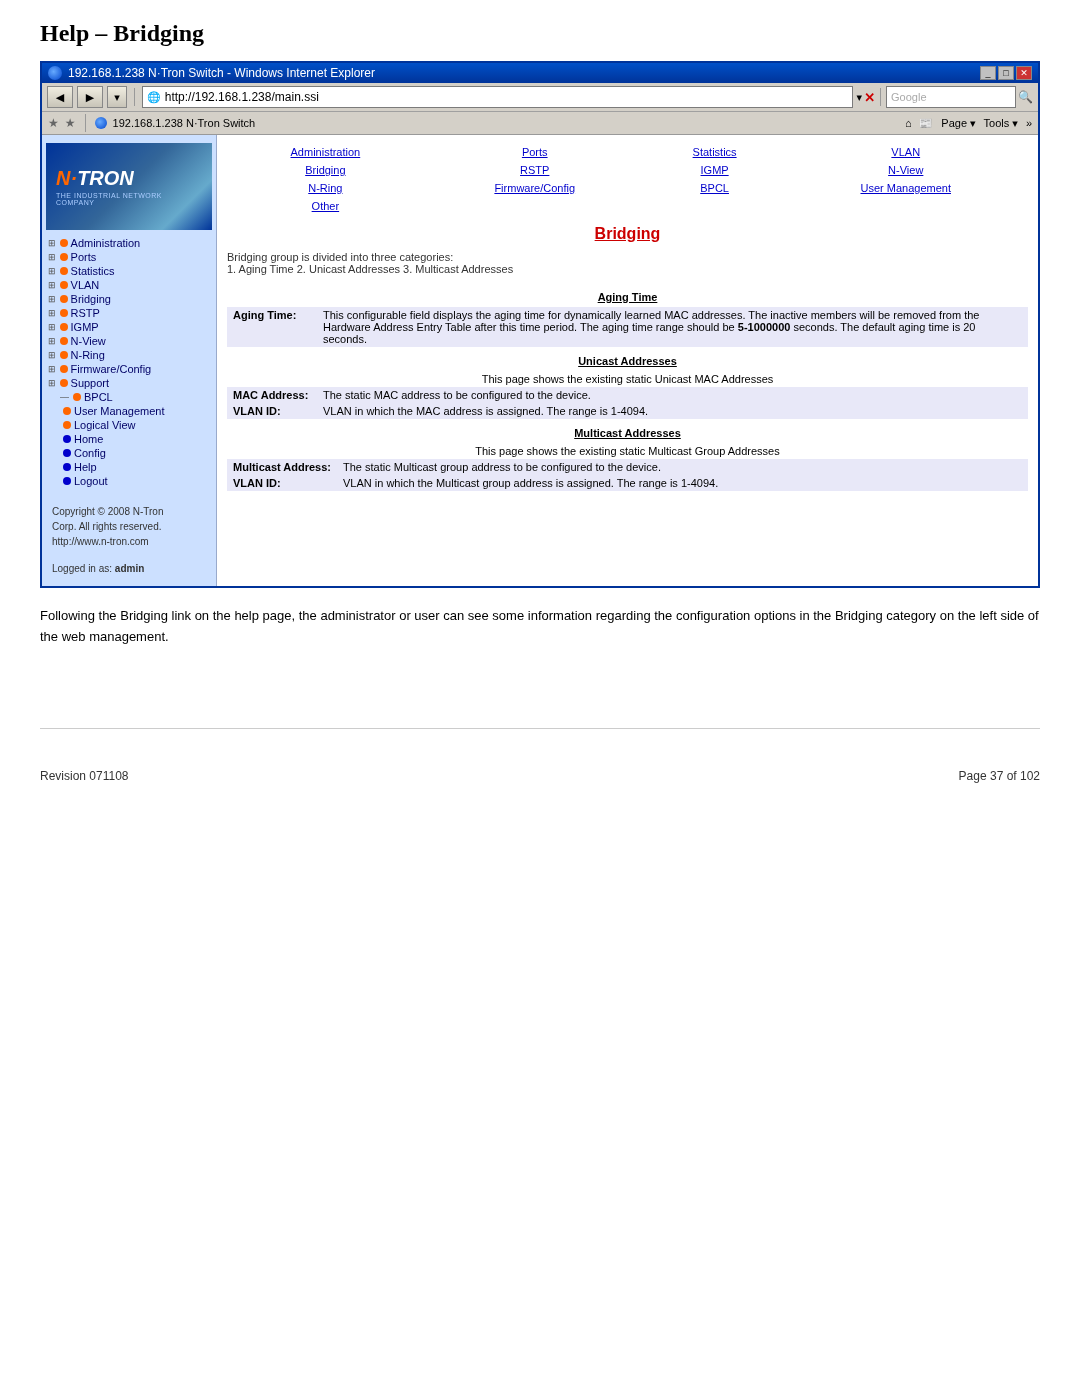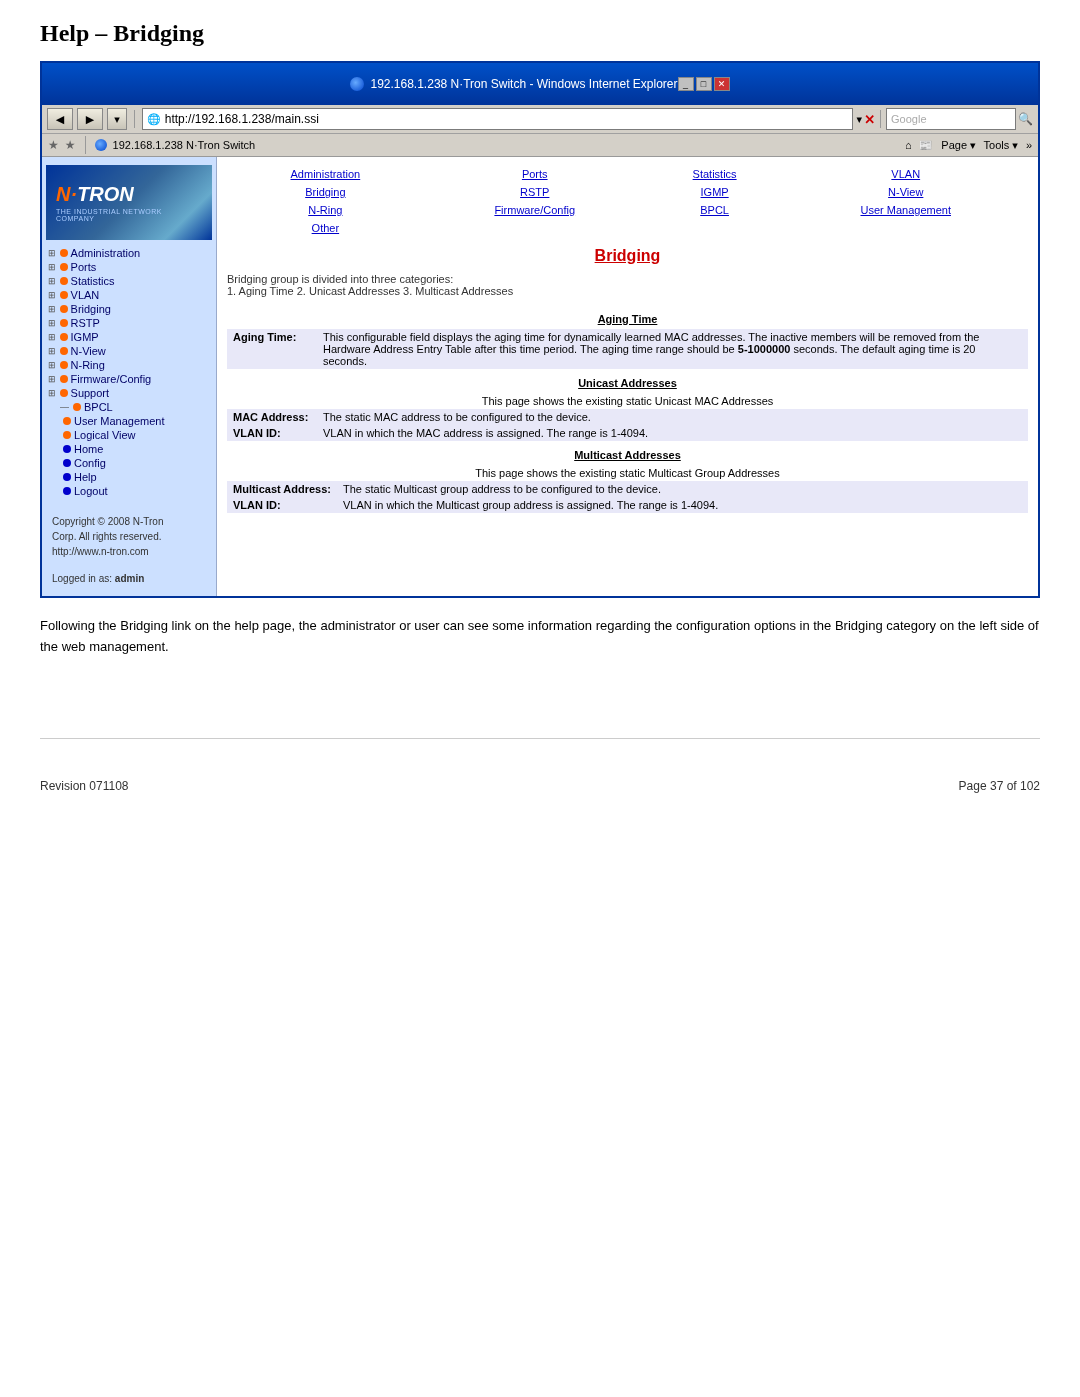--- a/index.html
+++ b/index.html
@@ -24,24 +24,24 @@
       border: 2px solid #003399;
       background: #fff;
       width: 100%;
       margin-bottom: 18px;
     }
 
     .browser-titlebar {
       background: linear-gradient(to bottom, #0050c8, #003399);
       color: #fff;
       font-size: 12px;
-      padding: 14px 6px;
-      display: flex;
-      align-items: center;
-      justify-content: center;
+      padding: 3px 6px;
+      display: flex;
+      align-items: center;
+      justify-content: space-between;
     }
 
     .browser-titlebar-left {
       display: flex;
       align-items: center;
       gap: 6px;
     }
 
     .browser-window-controls {
       display: flex;
@@ -300,21 +300,21 @@
 
     .toolbar-sep {
       width: 1px;
       height: 18px;
       background: #999;
       margin: 0 3px;
     }
 
     .logo-area {
       background: linear-gradient(135deg, #003399 0%, #336699 50%, #66aacc 80%, #003399 100%);
-      padding: 18px 10px;
+      padding: 24px 10px;
       display: flex;
     }
 
     .logo-text-n {
       color: #ff6600;
       font-size: 20px;
       font-weight: bold;
       font-style: italic;
     }
     .logo-text-tron {

